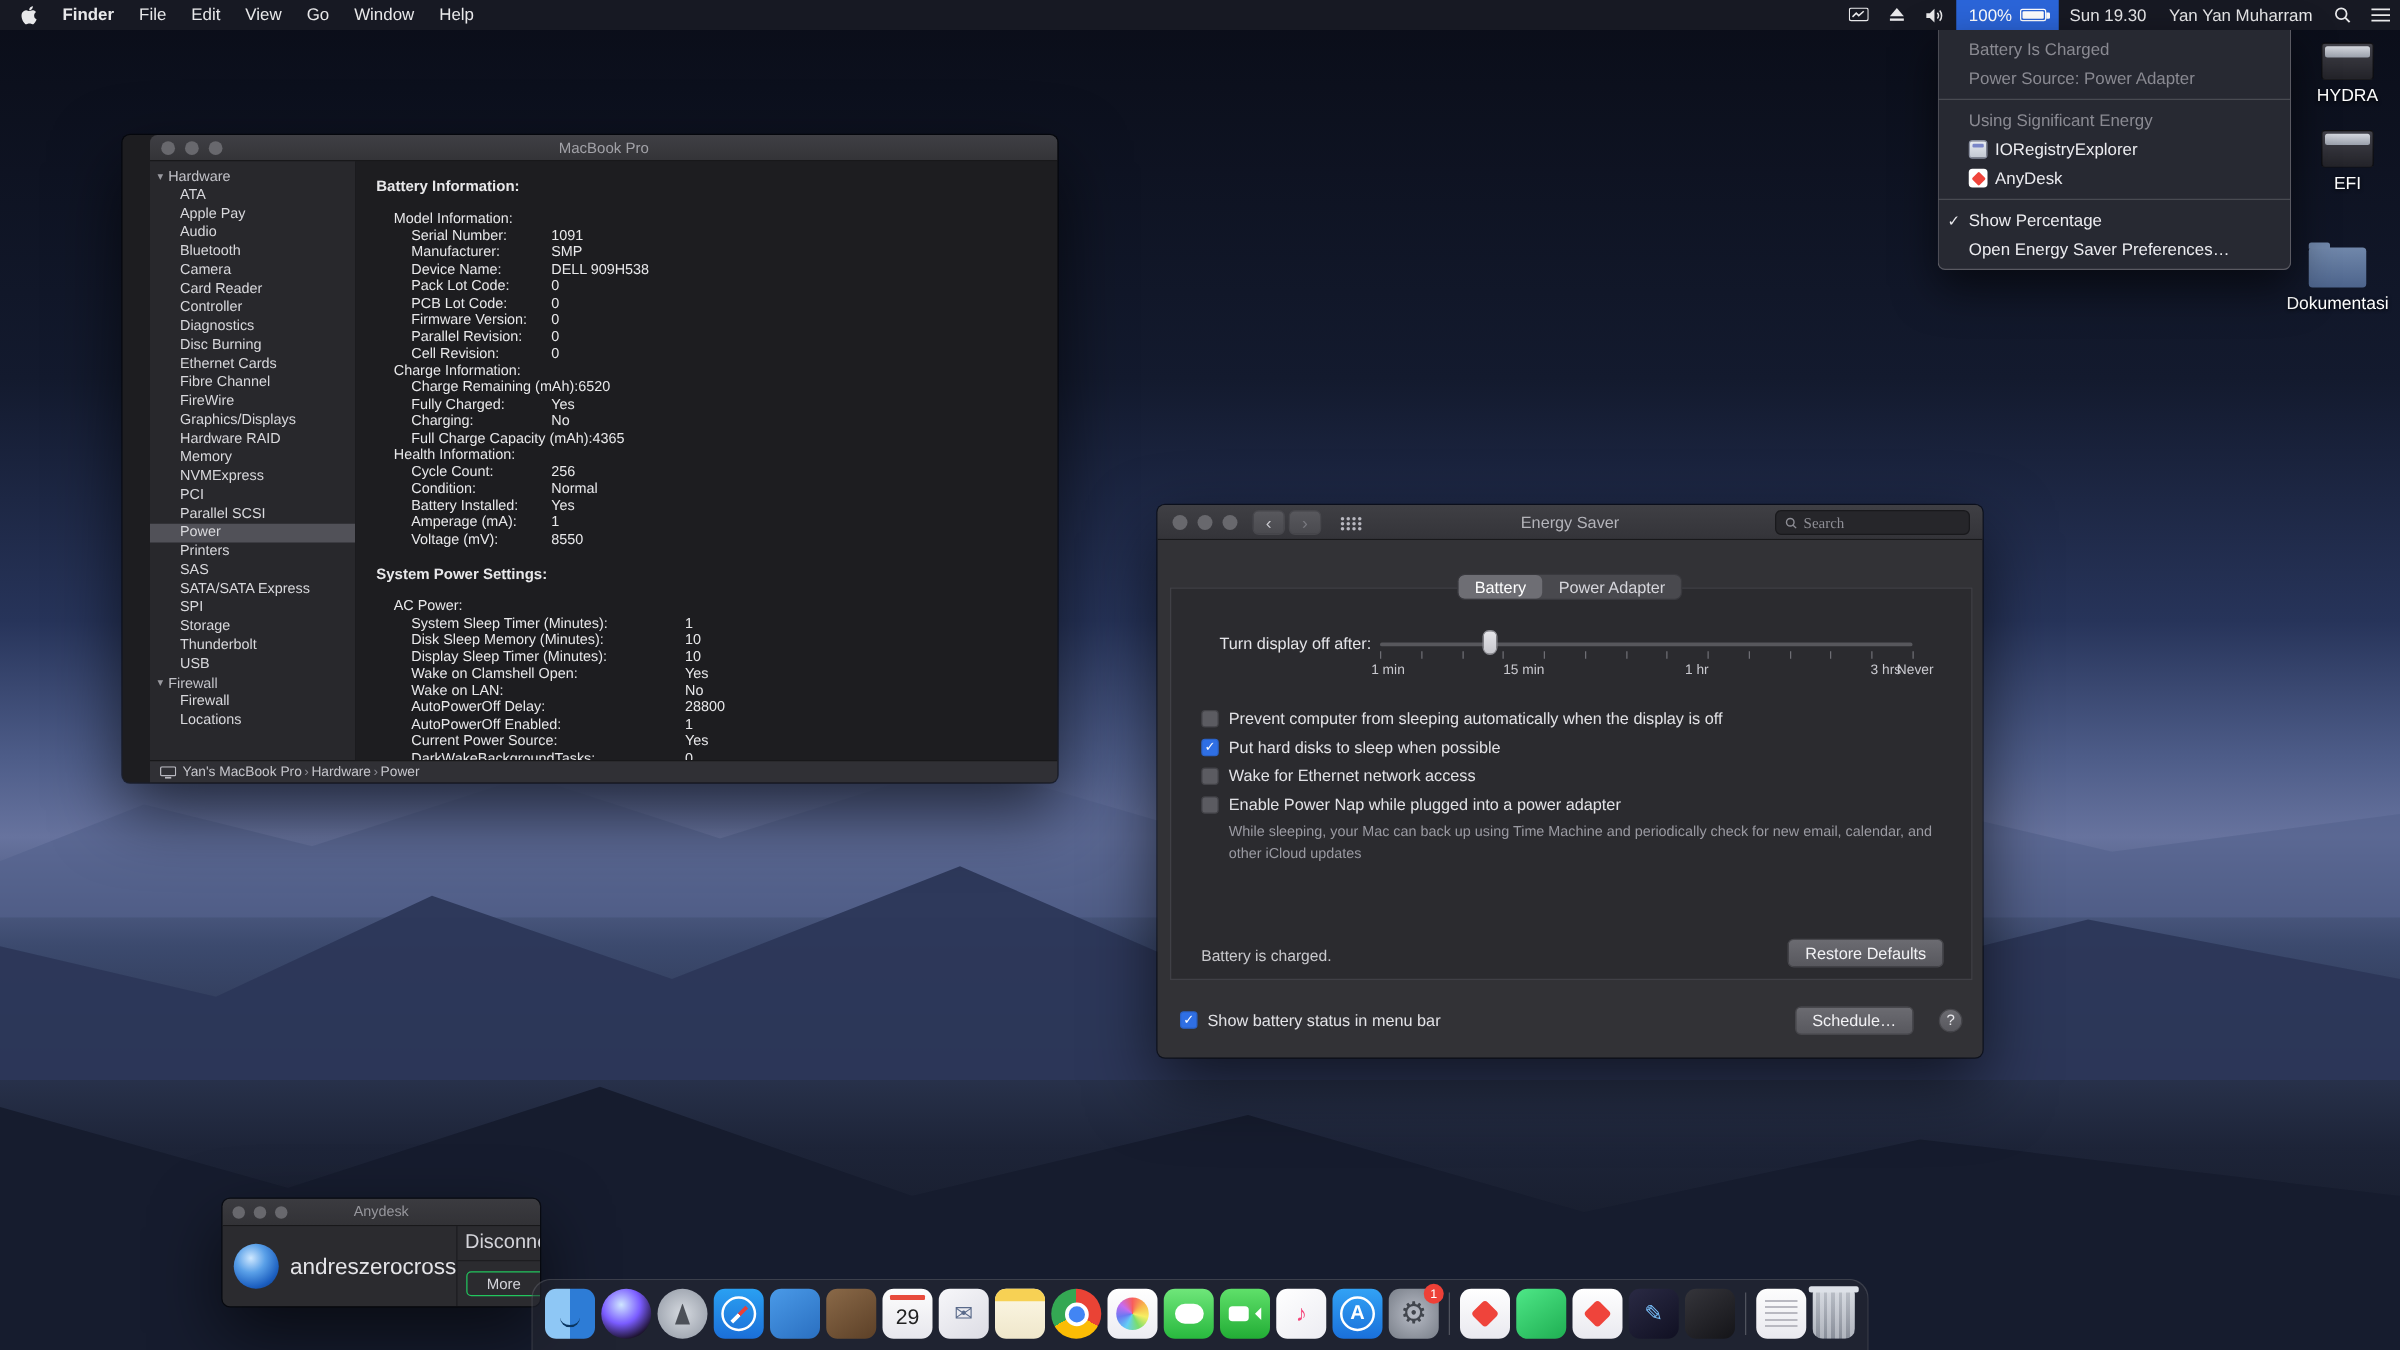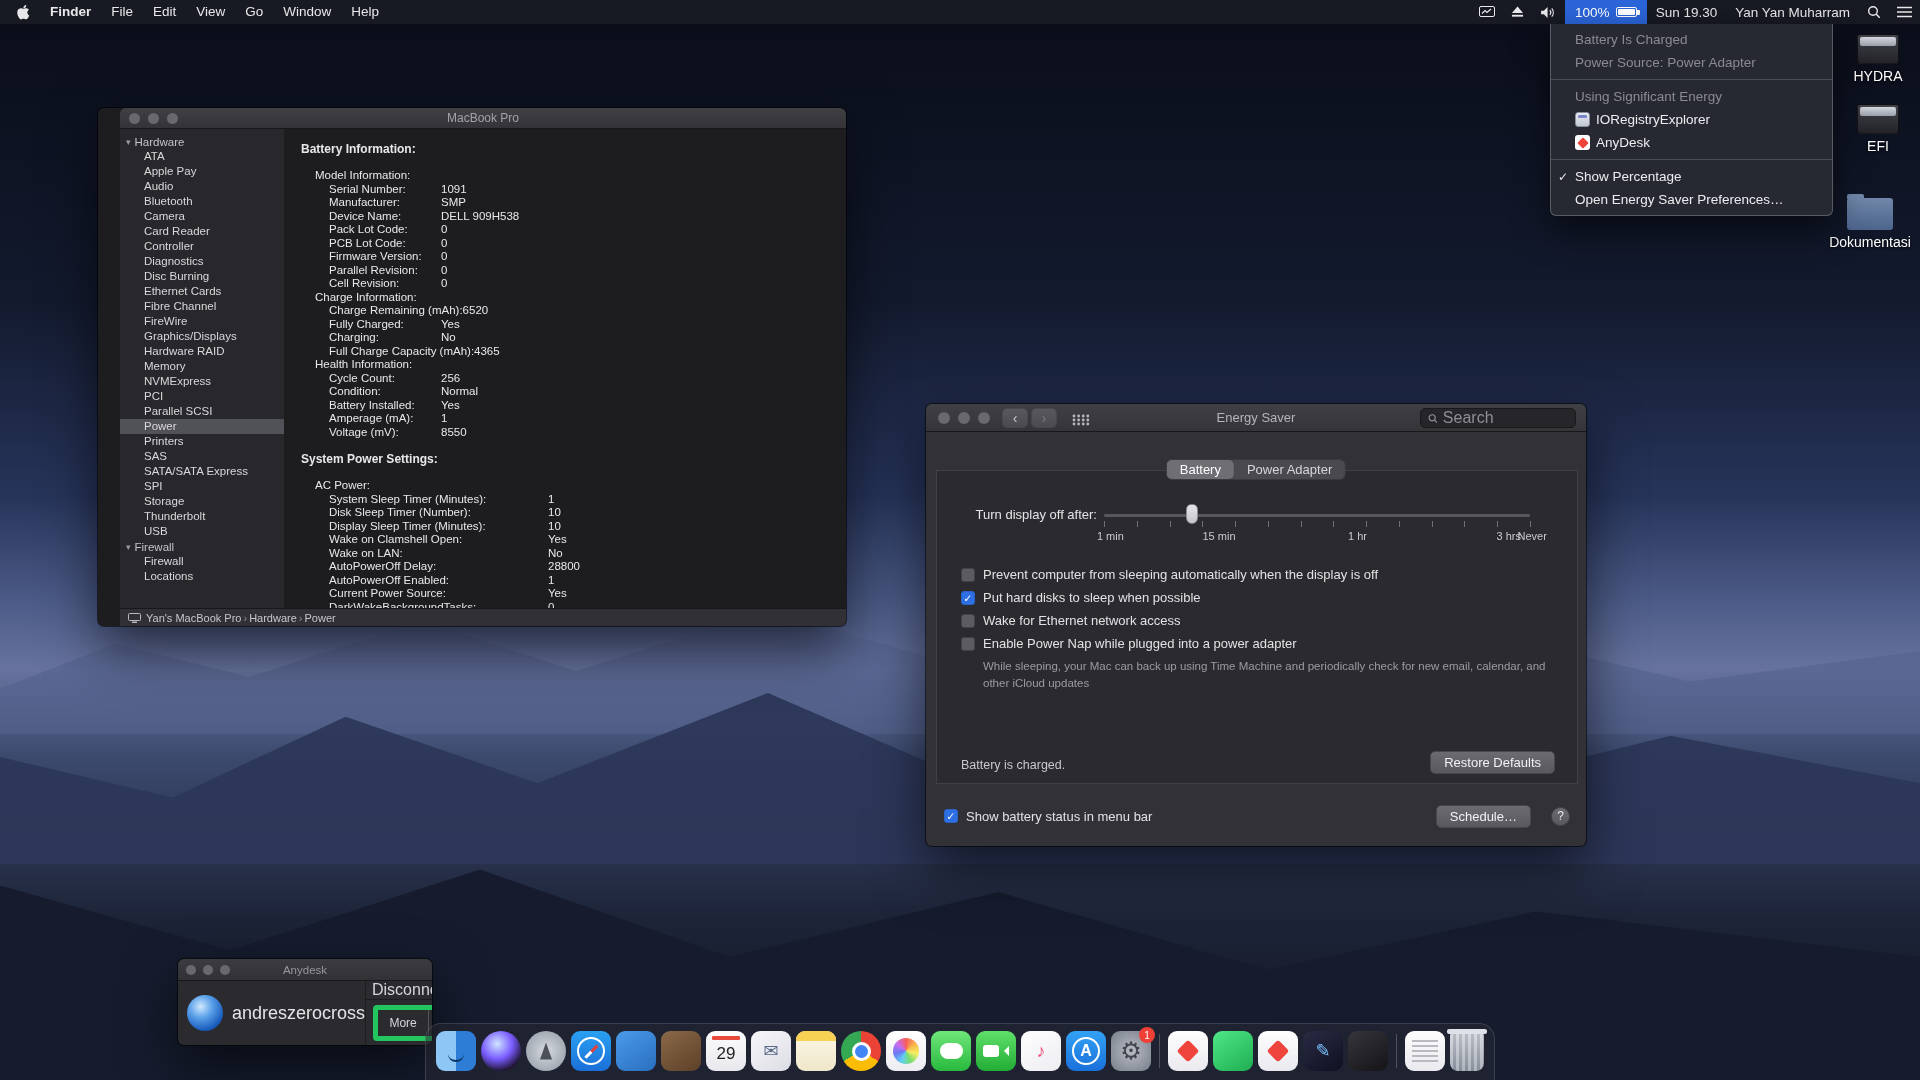--- a/index.html
+++ b/index.html
@@ -96,21 +96,21 @@
     background:linear-gradient(#3f3f44,#343439); border-bottom:1px solid #18181a; border-radius:6px 6px 0 0;
     display:flex; align-items:center; gap:8px; padding-left:12px; }
   .en-title { position:absolute; left:0; right:0; text-align:center; font-size:13px; color:#b4b4ba; pointer-events:none; }
   .nav-group { position:absolute; left:76px; top:4px; display:flex; gap:3px; }
   .nav-btn { width:26px; height:20px; border:1px solid #47474c; border-radius:5px;
     background:linear-gradient(#58585d,#4a4a4f); color:#c8c8ce; display:flex; align-items:center; justify-content:center; font-size:14px; line-height:1; }
   .nav-btn.fwd { color:#7a7a80; }
   .grid-btn { position:absolute; left:146px; top:8px; }
   .search { position:absolute; right:10px; top:4px; width:156px; height:20px; background:#26262a;
     border:1px solid #19191c; border-radius:5px; display:flex; align-items:center; gap:5px; padding:0 7px; }
-  .search input { background:transparent; border:none; outline:none; color:#c8c8ce; font-size:16px; width:100%; }
+  .search input { background:transparent; border:none; outline:none; color:#c8c8ce; font-size:12px; width:100%;font-family:Liberation Serif, serif; }
   .search input::placeholder { color:#8e8e95; }
   .segs { position:absolute; top:55px; left:50%; transform:translateX(-50%); display:flex;
     background:#49494e; border:1px solid #39393e; border-radius:6px; overflow:hidden; z-index:2; }
   .seg { padding:2px 13px; font-size:13px; color:#d6d6dc; }
   .seg.active { background:#6e6e74; color:#fff; border-radius:5px; }
   .en-box { position:absolute; left:10px; right:8px; top:66px; height:314px;
     background:#2b2b2f; border:1px solid #404046; }
   .slider-label { position:absolute; left:18px; top:36px; width:142px; text-align:right; font-size:13px; color:#e4e4e8; }
   .track { position:absolute; left:167px; width:426px; top:43px; height:3px; background:#57575c; border-radius:2px; }
   .ticks { position:absolute; left:167px; width:426px; top:50px; height:6px; }
@@ -145,21 +145,21 @@
   .ad-title { position:absolute; left:0; right:0; text-align:center; font-size:11.5px; color:#96969c; }
   .ad-body { flex:1; display:flex; min-height:0; }
   .ad-left { flex:1; display:flex; align-items:center; gap:9px; padding-left:9px; }
   .avatar { width:36px; height:36px; border-radius:50%; flex:none;
     background:radial-gradient(circle at 38% 32%, #cfe8ff 0%, #5aa0e8 35%, #1c5fc0 70%, #0a2f70 100%); }
   .ad-name { font-size:18px; color:#e4e4e8; }
   .ad-right { width:92px; flex:none; border-left:1px solid #1d1d20; display:flex; flex-direction:column; }
   .ad-disconnect { flex:1; display:flex; align-items:center; justify-content:center; font-size:16px;
     color:#d4d4da; border-bottom:1px solid #1d1d20; }
   .ad-more { flex:1; display:flex; align-items:center; padding:5px 7px; }
-  .ad-more-box { flex:1; height:36px; border:5px solid #22c55e; border-radius:4px; display:flex; align-items:stretch; }
+  .ad-more-box { flex:1; height:20px; border:1px solid #22c55e; border-radius:4px; display:flex; align-items:stretch; }
   .ad-more-label { flex:1; display:flex; align-items:center; justify-content:center; font-size:12px; color:#d4d4da; }
   .ad-more-chev { width:17px; border-left:1px solid #55555c; display:flex; align-items:center; justify-content:center; }
 
   
   .dock { position:absolute; bottom:0; left:50%; transform:translateX(-50%); z-index:60;
     display:flex; align-items:flex-end; gap:5px; padding:7px 10px 9px;
     background:rgba(40,42,52,.5); border:1px solid rgba(255,255,255,.13); border-bottom:none;
     border-radius:16px 16px 0 0; }
   .dock-sep { width:1px; align-self:stretch; margin:3px 3px; background:rgba(255,255,255,.22); }
   .dk { width:40px; height:40px; border-radius:9px; position:relative; flex:none;
@@ -427,21 +427,21 @@
           <span class="si-lbl">Voltage (mV):</span>
           <span class="si-val">8550</span>
         </div>
         <div class="si-h">System Power Settings:</div>
         <div class="si-g">AC Power:</div>
         <div class="si-row sec1">
           <span class="si-lbl">System Sleep Timer (Minutes):</span>
           <span class="si-val">1</span>
         </div>
         <div class="si-row sec1">
-          <span class="si-lbl">Disk Sleep Timer (Number):</span>
+          <span class="si-lbl">Disk Sleep Memory (Minutes):</span>
           <span class="si-val">10</span>
         </div>
         <div class="si-row sec1">
           <span class="si-lbl">Display Sleep Timer (Minutes):</span>
           <span class="si-val">10</span>
         </div>
         <div class="si-row sec1">
           <span class="si-lbl">Wake on Clamshell Open:</span>
           <span class="si-val">Yes</span>
         </div>

